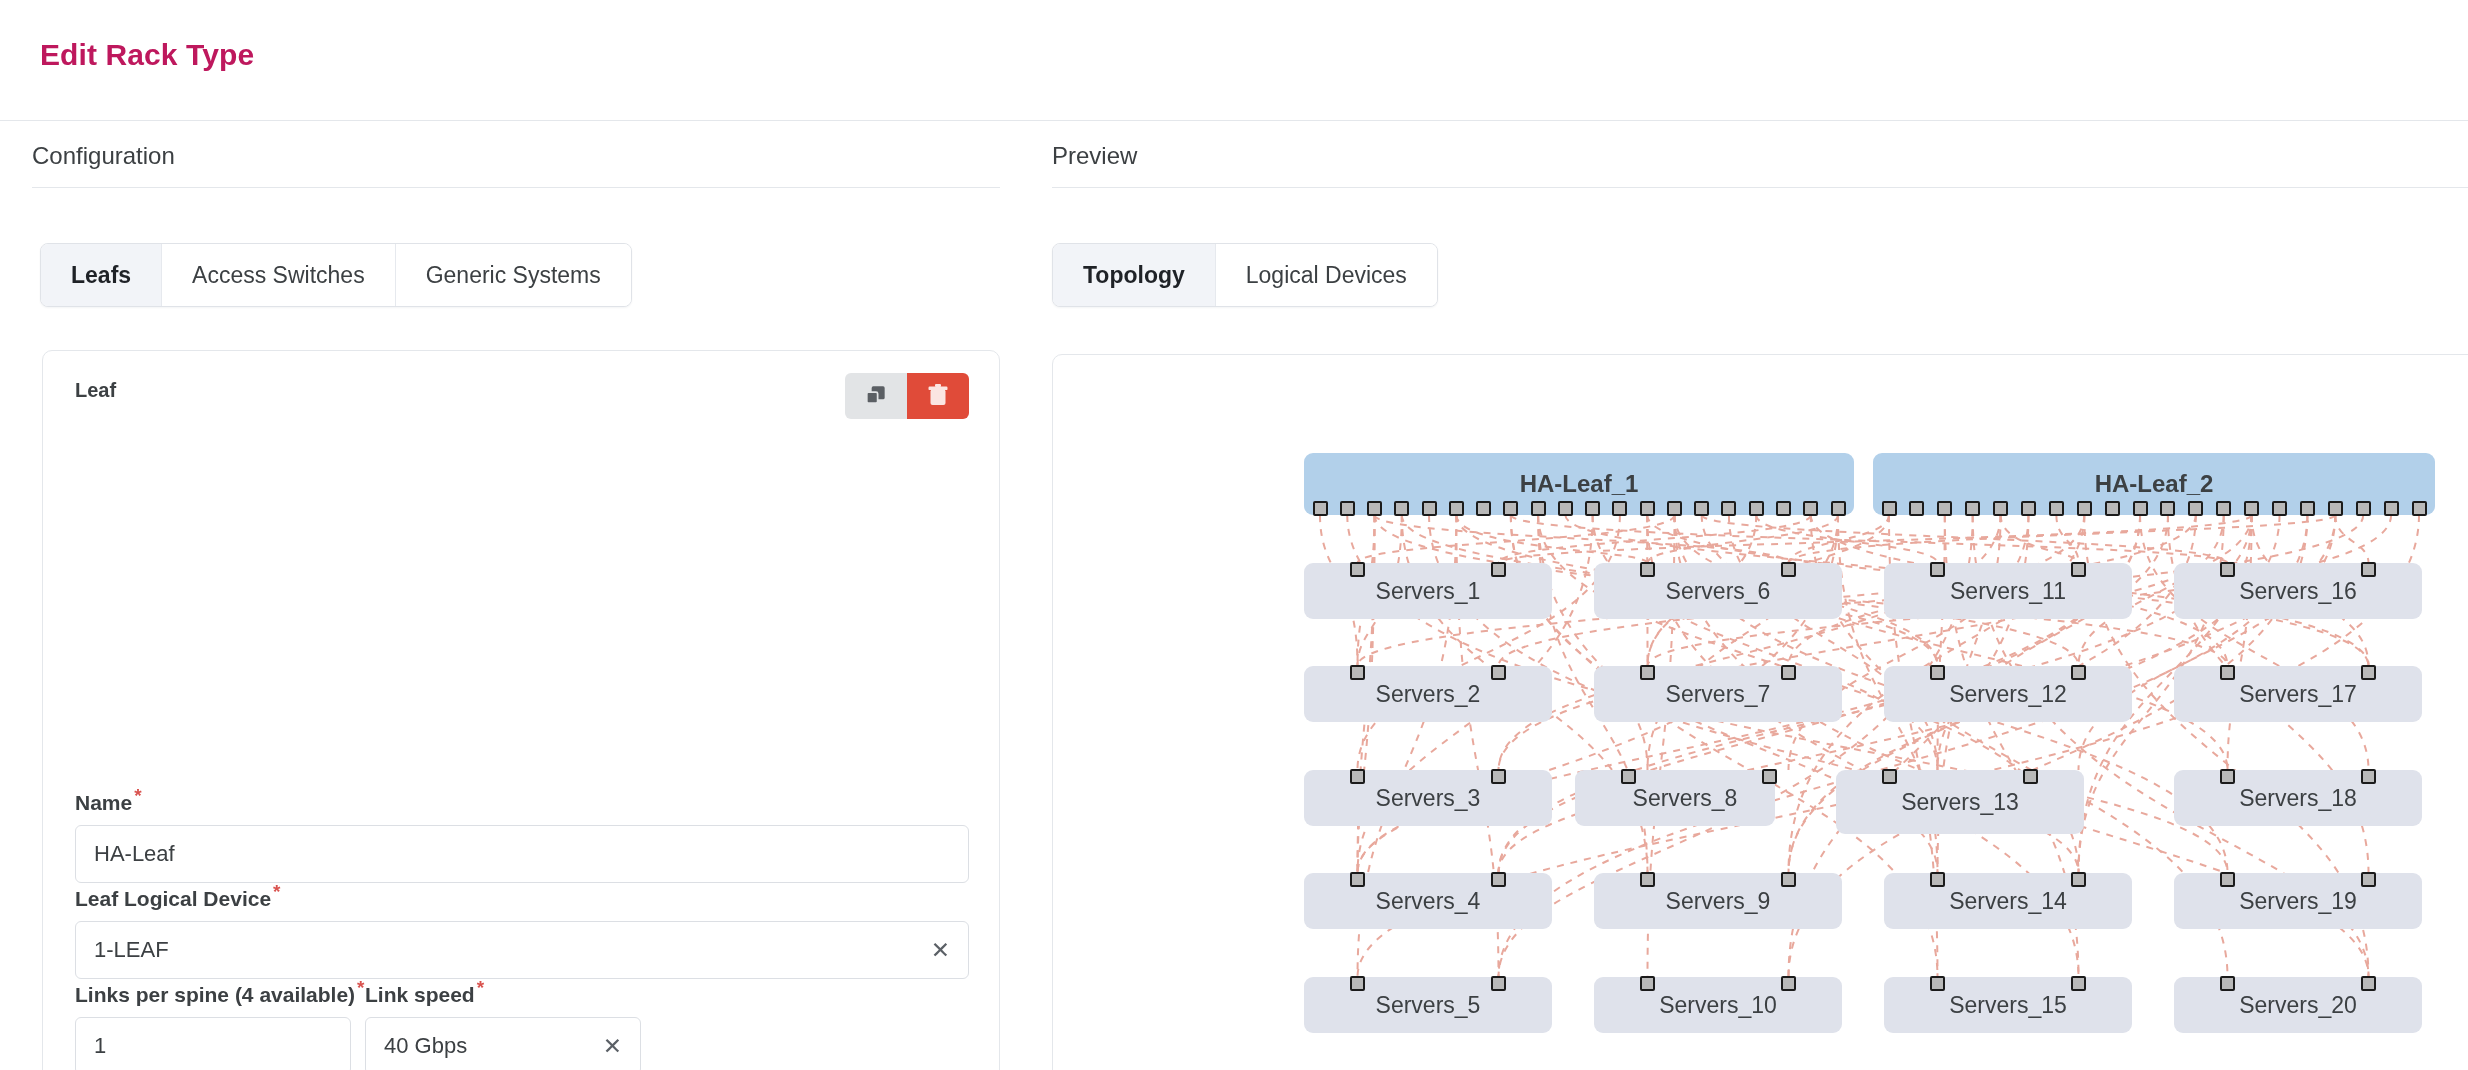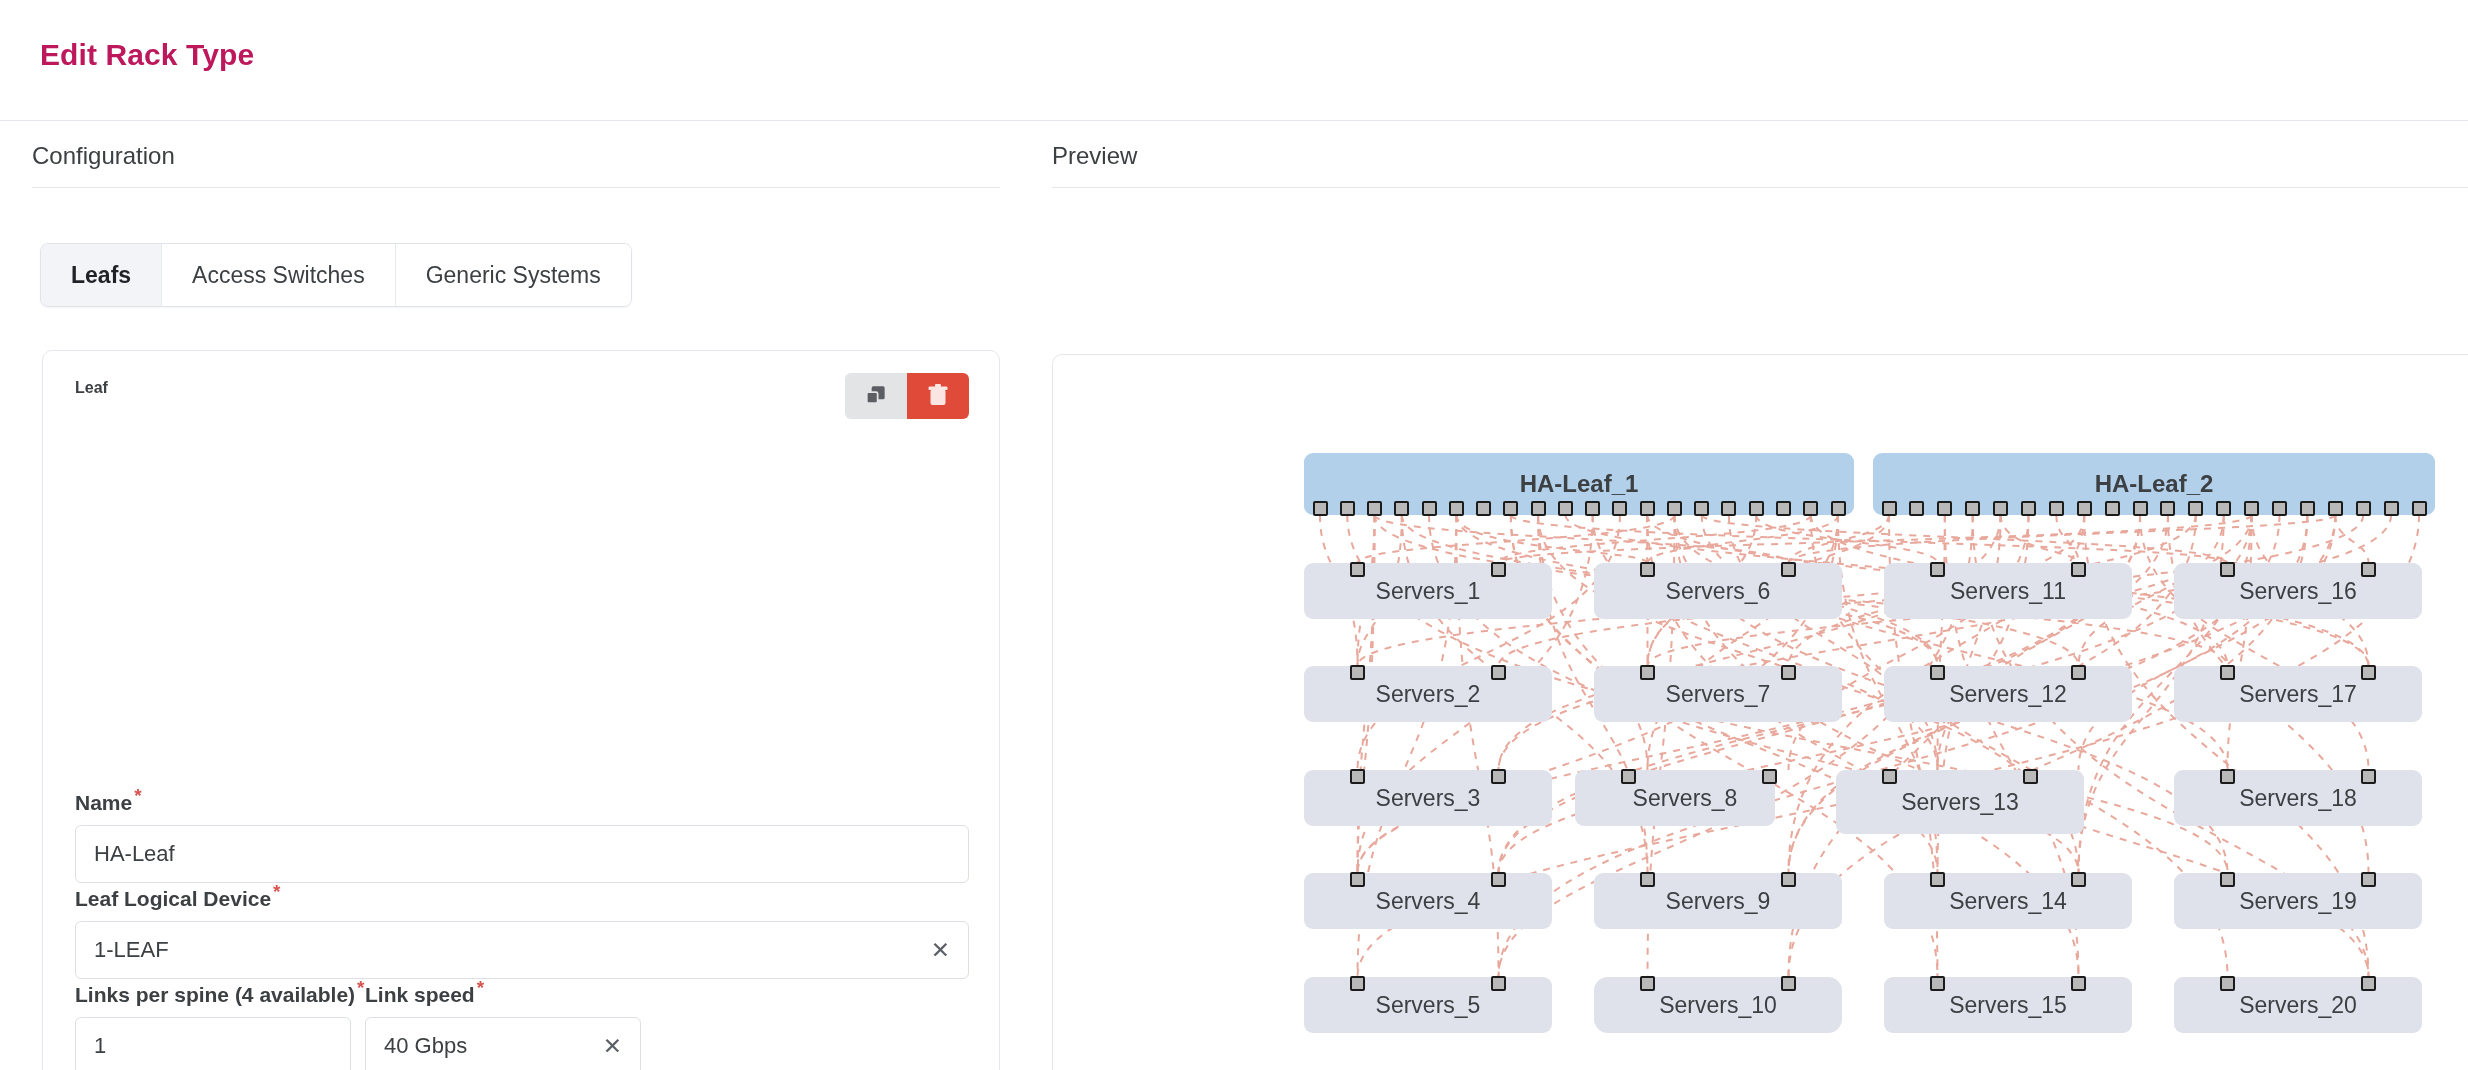--- a/index.html
+++ b/index.html
@@ -32,21 +32,21 @@
     padding:0 30px;height:62px;line-height:62px;font-size:23px;color:#3c4043;
     border-right:1px solid #e6e9ee;background:#fff;cursor:pointer;white-space:nowrap;
   }
   .tab:last-child{border-right:none;}
   .tab.active{background:#f2f4f8;font-weight:bold;color:#1f2227;}
 
   
   .card{position:absolute;border:1px solid #e4e7eb;border-radius:10px;background:#fff;box-sizing:border-box;}
 
   
-  .leaf-title{position:absolute;left:32px;top:28px;font-size:16px;font-weight:bold;color:#3c4043;}
+  .leaf-title{position:absolute;left:32px;top:28px;font-size:20px;font-weight:bold;color:#3c4043;}
   .btngroup{position:absolute;right:30px;top:22px;display:flex;border-radius:6px;overflow:hidden;}
   .btn-copy{width:62px;height:46px;background:#e2e4e6;display:flex;align-items:center;justify-content:center;cursor:pointer;}
   .btn-del{width:62px;height:46px;background:#e04b39;display:flex;align-items:center;justify-content:center;cursor:pointer;}
 
   .flabel{position:absolute;font-size:21px;font-weight:bold;color:#3c4043;white-space:nowrap;}
   .req{color:#d9534f;font-size:19px;vertical-align:super;margin-left:2px;font-weight:bold;}
   .finput{
     position:absolute;box-sizing:border-box;border:1px solid #dcdfe4;border-radius:6px;background:#fff;
     font-size:22px;color:#3c4043;padding:0 18px;display:flex;align-items:center;
   }
@@ -133,20 +133,24 @@
     <div class="finput" style="left:322px;top:666px;width:276px;height:58px;">
       <span class="val">40 Gbps</span>
       <span class="clear">✕</span>
     </div>
 
   </div>
 
   <div class="sec" style="left:1052px;top:142px;">Preview</div>
   <div class="sec-rule" style="left:1052px;top:187px;width:1416px;"></div>
 
+  <div class="tabs" id="preview-tabs" style="left:1052px;top:243px;">
+      <div class="tab active">Topology</div>
+      <div class="tab">Logical Devices</div>
+    </div>
 
   <div class="card" style="left:1052px;top:354px;width:1440px;height:760px;overflow:hidden;">
     <div class="topo" id="topology">
         <svg width="1440" height="760">
           <path d="M 621.421052631579 160 C 621.421052631579 186.4, 304.5 186.4, 304.5 208" fill="none" stroke="#e8a89c" stroke-width="2" stroke-dasharray="7 7"></path>
           <path d="M 1198.6315789473683 160 C 1198.6315789473683 186.4, 445.5 186.4, 445.5 208" fill="none" stroke="#e8a89c" stroke-width="2" stroke-dasharray="7 7"></path>
           <path d="M 321.5263157894737 160 C 321.5263157894737 243.05, 304.5 243.05, 304.5 311" fill="none" stroke="#e8a89c" stroke-width="2" stroke-dasharray="7 7"></path>
           <path d="M 1310.2105263157896 160 C 1310.2105263157896 243.05, 445.5 243.05, 445.5 311" fill="none" stroke="#e8a89c" stroke-width="2" stroke-dasharray="7 7"></path>
           <path d="M 566.8947368421052 160 C 566.8947368421052 300.25, 304.5 300.25, 304.5 415" fill="none" stroke="#e8a89c" stroke-width="2" stroke-dasharray="7 7"></path>
           <path d="M 947.578947368421 160 C 947.578947368421 300.25, 445.5 300.25, 445.5 415" fill="none" stroke="#e8a89c" stroke-width="2" stroke-dasharray="7 7"></path>
@@ -315,21 +319,21 @@
         <div class="node node-srv" style="left: 522px; top: 415px; width: 200px; height: 56px; padding-left: 20px;">
           <span class="node-label">Servers_8</span>
           <span class="port" style="left: 46px; top: -1px;"></span>
           <span class="port" style="left: 187px; top: -1px;"></span>
         </div>
         <div class="node node-srv" style="left: 541px; top: 518px; width: 248px; height: 56px;">
           <span class="node-label">Servers_9</span>
           <span class="port" style="left: 46px; top: -1px;"></span>
           <span class="port" style="left: 187px; top: -1px;"></span>
         </div>
-        <div class="node node-srv" style="left: 541px; top: 622px; width: 248px; height: 56px; border-radius: 14px;">
+        <div class="node node-srv" style="left: 541px; top: 622px; width: 248px; height: 56px;">
           <span class="node-label">Servers_10</span>
           <span class="port" style="left: 46px; top: -1px;"></span>
           <span class="port" style="left: 187px; top: -1px;"></span>
         </div>
         <div class="node node-srv" style="left: 831px; top: 208px; width: 248px; height: 56px;">
           <span class="node-label">Servers_11</span>
           <span class="port" style="left: 46px; top: -1px;"></span>
           <span class="port" style="left: 187px; top: -1px;"></span>
         </div>
         <div class="node node-srv" style="left: 831px; top: 311px; width: 248px; height: 56px;">

